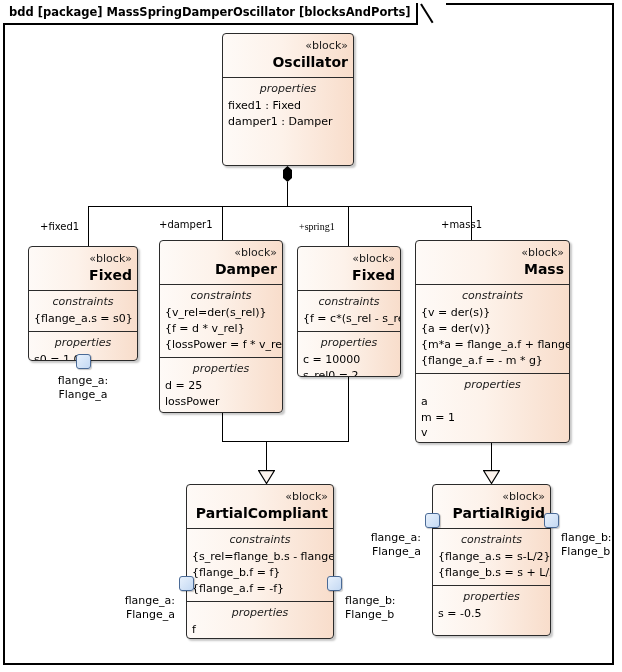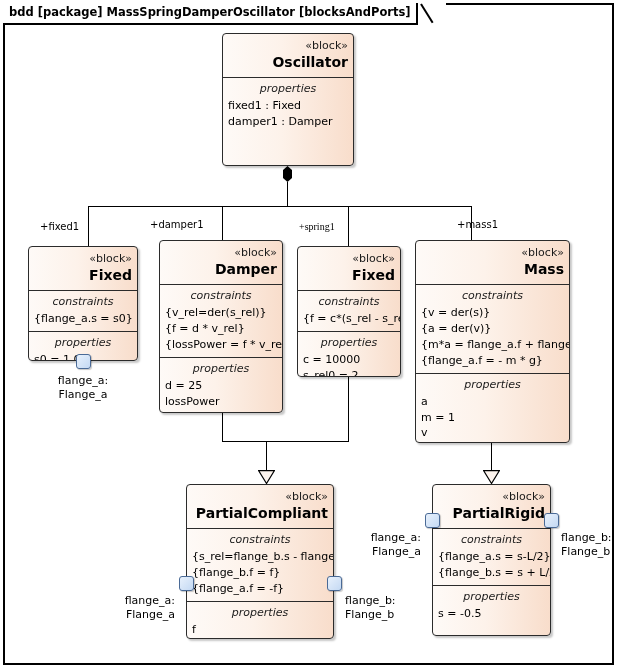--- a/index.html
+++ b/index.html
@@ -190,23 +190,23 @@
   <div class="ln v" style="left:287px; top:182px; height:24px;"></div>
 
   <div class="ln h" style="left:88px; top:206px; width:383px;"></div>
 
   <div class="ln v" style="left:88px; top:206px; height:40px;"></div>
   <div class="ln v" style="left:222px; top:206px; height:34px;"></div>
   <div class="ln v" style="left:348px; top:206px; height:40px;"></div>
   <div class="ln v" style="left:471px; top:206px; height:34px;"></div>
 
   <div class="role-label" style="left:40px; top:221px;">+fixed1</div>
-  <div class="role-label" style="left:150px; top:219px;">+damper1</div>
+  <div class="role-label" style="left:159px; top:219px;">+damper1</div>
   <div class="role-label" style="left:299px; top:221px;font-family:Liberation Serif, serif;">+spring1</div>
-  <div class="role-label" style="left:441px; top:219px;margin-left:16px;">+mass1</div>
+  <div class="role-label" style="left:441px; top:219px;">+mass1</div>
 
   <div class="ln v" style="left:222px; top:413px; height:28px;"></div>
   <div class="ln v" style="left:348px; top:377px; height:64px;"></div>
   <div class="ln h" style="left:222px; top:441px; width:127px;"></div>
   <div class="ln v" style="left:266px; top:441px; height:30px;"></div>
   <svg class="gen-arrow-outline" style="left:258px; top:470px;" viewBox="0 0 17 14">
     <polygon points="8.5,13.5 0.7,0.7 16.3,0.7" fill="#fdf4ee" stroke="#000000" stroke-width="1.2"></polygon>
   </svg>
 
   <div class="ln v" style="left:491px; top:443px; height:28px;"></div>

